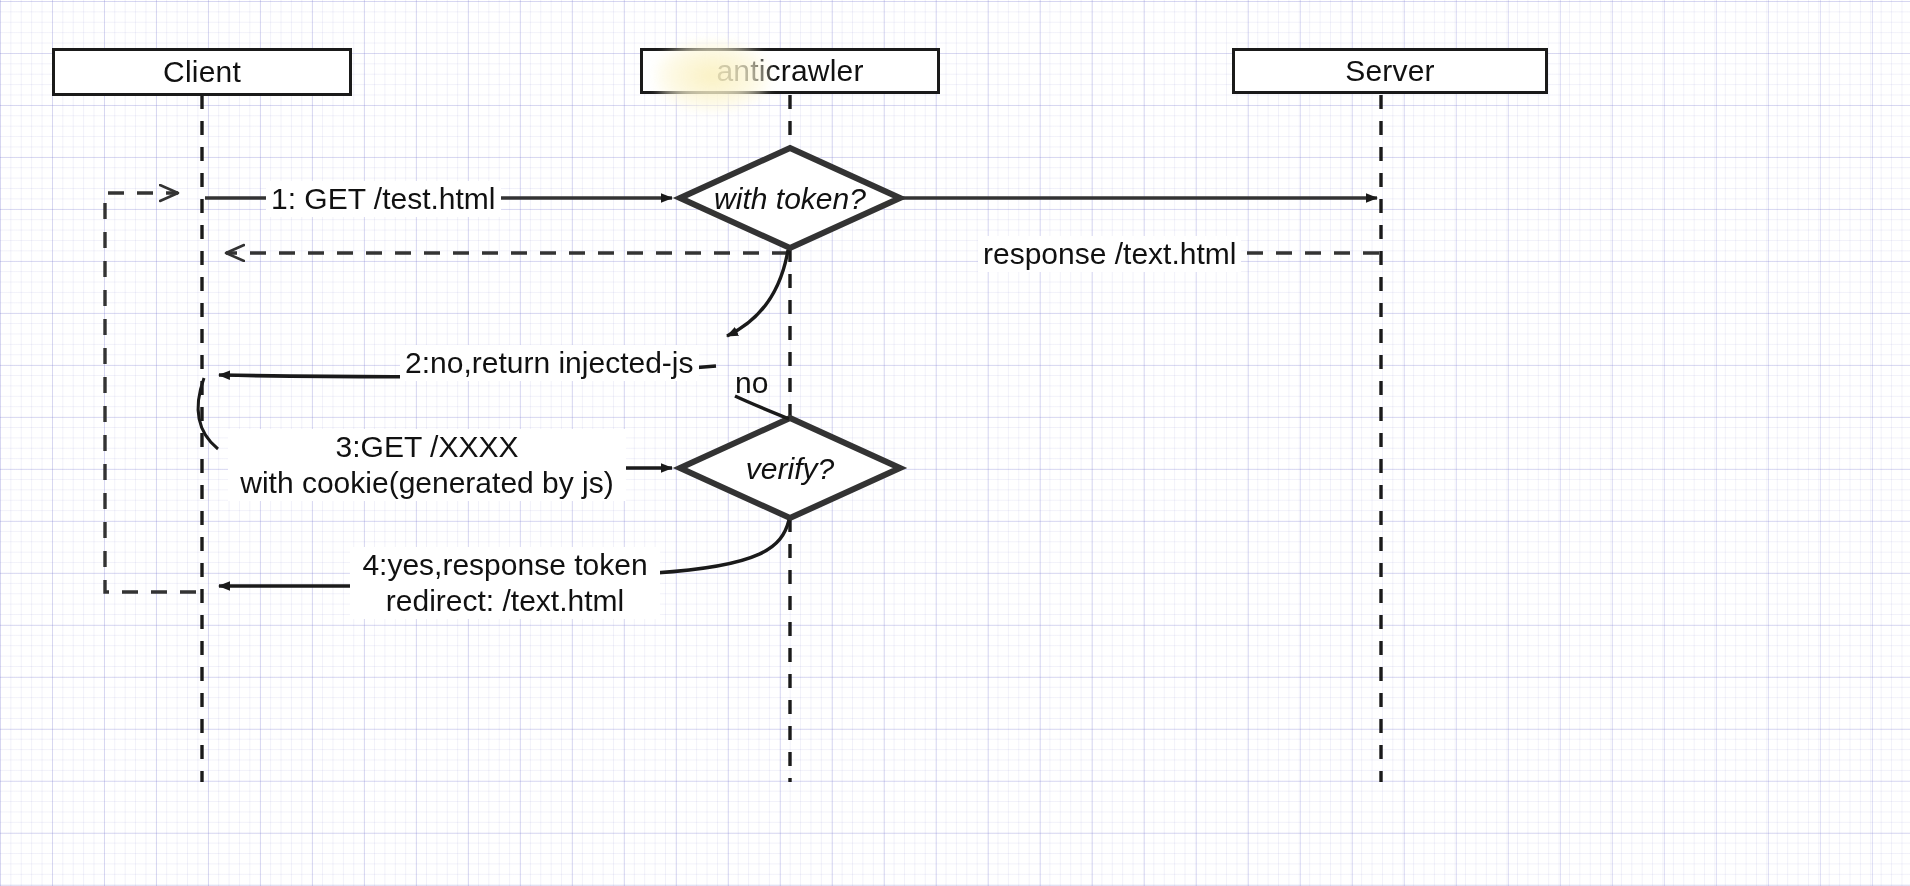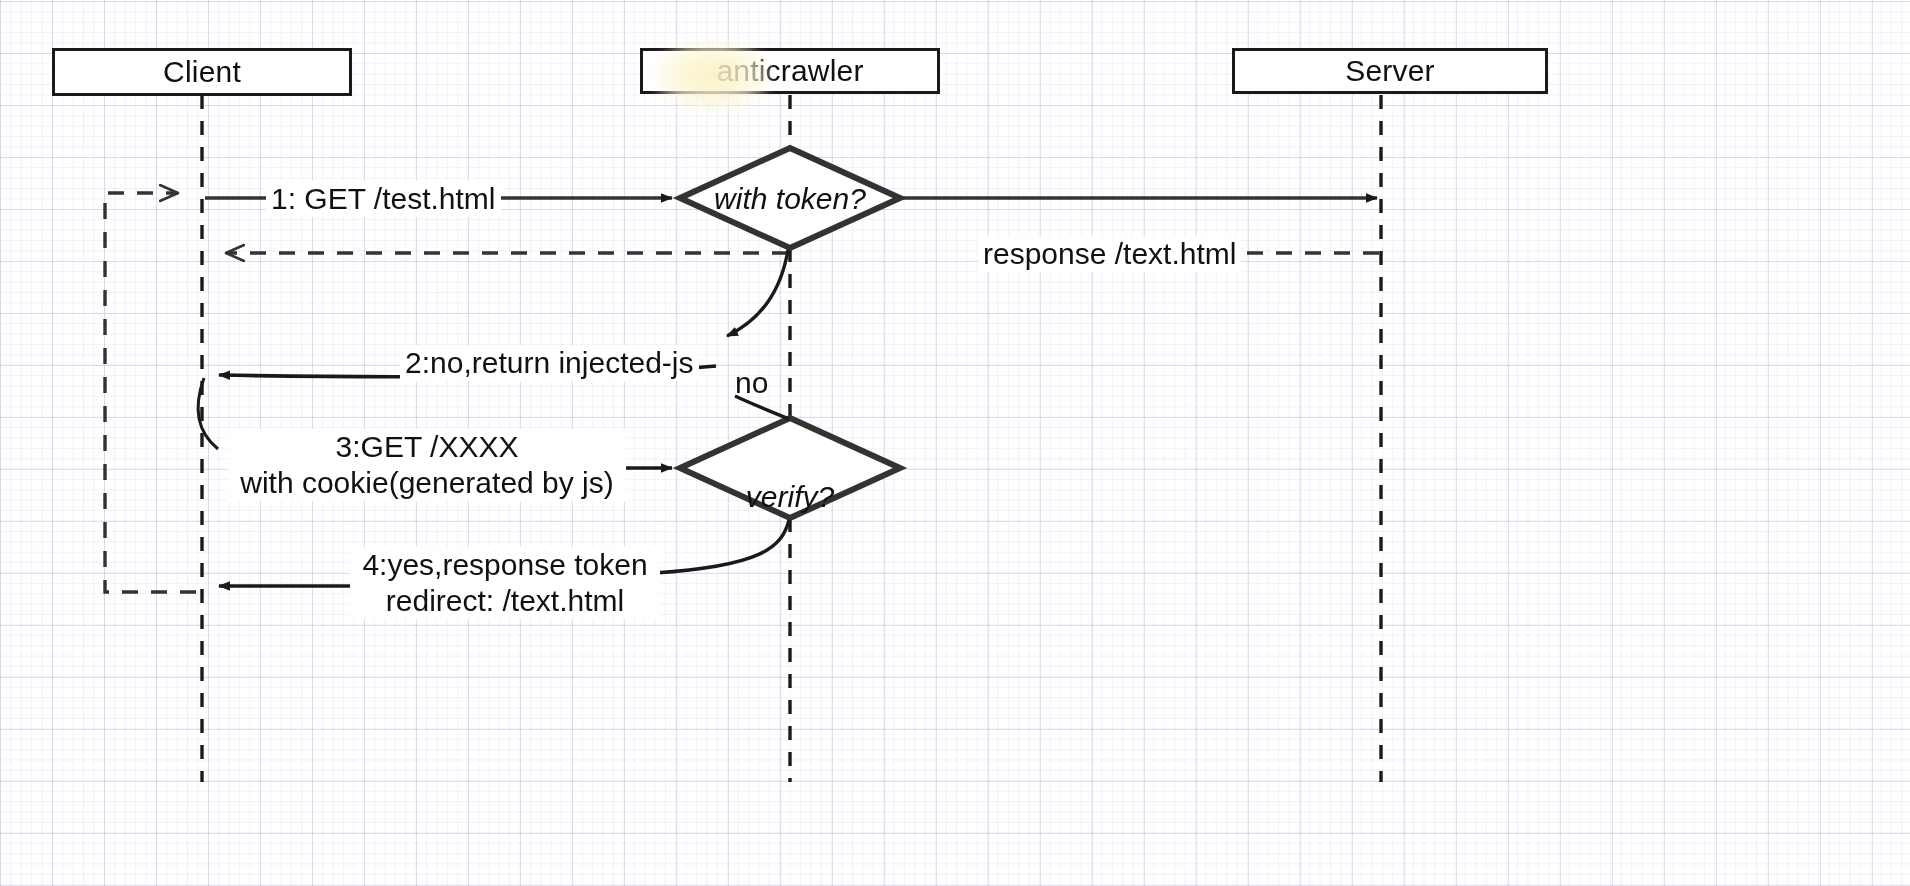--- a/index.html
+++ b/index.html
@@ -167,21 +167,21 @@
   </div>
 
   <div class="highlight-blob" style="left:655px; top:40px; width:115px; height:72px;"></div>
 
   <div class="lifeline-box" style="left:1232px; top:48px; width:316px; height:46px;text-align:center;">
     <span>Server</span>
   </div>
 
   <div class="node-label" style="left:680px; top:182px; width:220px;">with token?</div>
 
-  <div class="node-label" style="left:680px; top:452px; width:220px;margin-top:28px;">verify?</div>
+  <div class="node-label" style="left:680px; top:452px; width:220px;">verify?</div>
 
   <div class="msg-label" style="left:266px; top:181px;">1: GET /test.html</div>
 
 
   <div class="msg-label" style="left:978px; top:236px;">response /text.html</div>
 
 
   <div class="msg-label" style="left:400px; top:345px;">2:no,return injected-js</div>
 
   <div class="msg-label" style="left:228px; top:429px; width:388px;">

